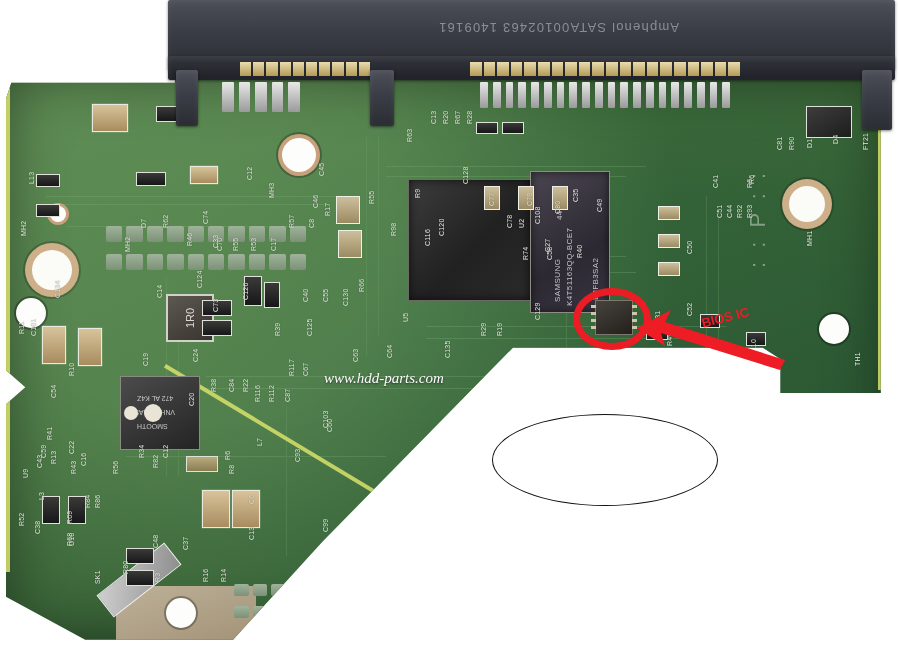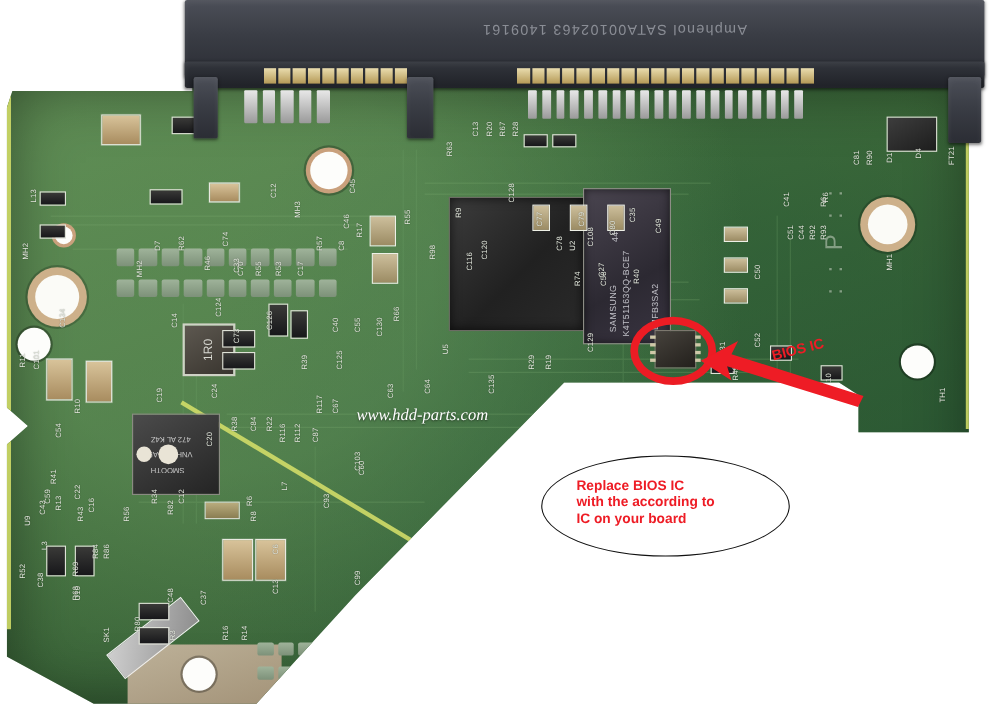--- a/index.html
+++ b/index.html
@@ -448,17 +448,14 @@
 
   <div class="anno-circle" style="left:573px;top:288px;width:78px;height:62px;"></div>
 
   <svg class="arrow" width="160" height="70" style="left:635px;top:300px;" viewBox="0 0 160 70">
     <polygon points="2,28 36,10 30,22 150,60 145,70 26,33 30,46" fill="#ee1c25"></polygon>
   </svg>
 
   <div class="anno-label" style="left:700px;top:316px;transform:rotate(-14deg);transform-origin:0 0;">BIOS IC</div>
 
   <div class="anno-ellipse" style="left:492px;top:414px;width:226px;height:92px;"></div>
-  <div class="anno-text" style="left:524px;top:434px;">Replace BIOS IC
-with the according to
-IC on your board</div>
 
 </div>
 
 </body></html>

